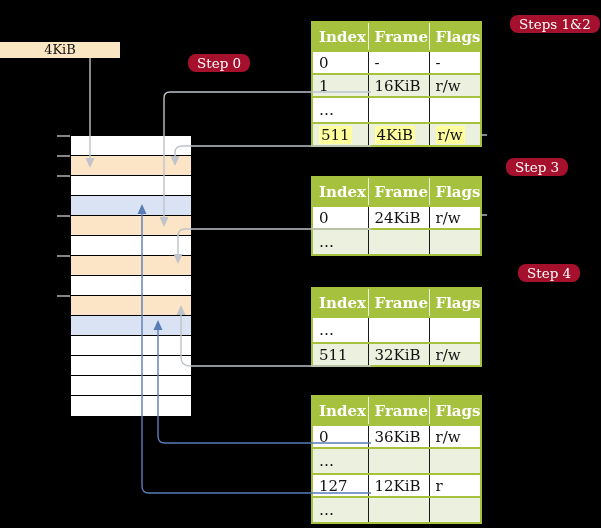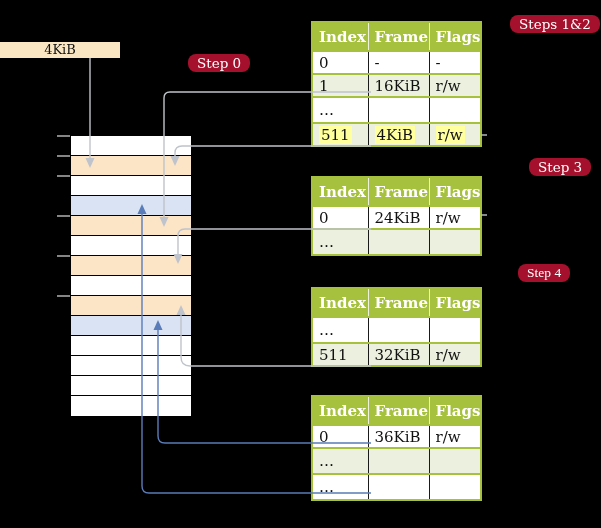--- a/index.html
+++ b/index.html
@@ -6,22 +6,22 @@
   #canvas{position:relative;width:601px;height:528px;background:#000;overflow:hidden;
           font-family:"DejaVu Serif","Liberation Serif",serif;}
   
   #freebox{position:absolute;left:0;top:42px;width:120px;height:16px;background:#fae6c3;
            color:#111;font-size:13px;line-height:16px;text-align:center;}
   
   .badge{position:absolute;background:#a5112c;color:#fff;font-size:13.5px;line-height:16px;
          padding:1px 9px;border-radius:8px;white-space:nowrap;}
   #badge-step0{left:188px;top:54px;}
   #badge-steps12{left:510px;top:15px;}
-  #badge-step3{left:529px;top:158px;text-align:center;}
-  #badge-step4{left:518px;top:264px;font-family:Liberation Serif, serif;}
+  #badge-step3{left:506px;top:158px;text-align:center;}
+  #badge-step4{left:518px;top:264px;}
   
   #stack{position:absolute;left:70px;top:135px;width:120px;height:280px;border:1px solid #000;
          box-sizing:content-box;}
   .srow{height:20px;box-sizing:border-box;border-bottom:1px solid #000;}
   .srow:last-child{border-bottom:none;}
   .srow.white{background:#ffffff;}
   .srow.wheat{background:#fce4c7;}
   .srow.blue{background:#d9e3f3;}
   .tick{position:absolute;left:57px;width:13px;height:2px;background:#858585;}
   
@@ -193,20 +193,25 @@
       <tr>
         <td>0</td>
         <td>36KiB</td>
         <td>r/w</td>
       </tr>
       <tr class="dots">
         <td>…</td>
         <td></td>
         <td></td>
       </tr>
+      <tr>
+        <td>127</td>
+        <td>12KiB</td>
+        <td>r</td>
+      </tr>
       <tr class="dots">
         <td>…</td>
         <td></td>
         <td></td>
       </tr>
     </tbody>
   </table>
 
   <svg id="overlay" viewBox="0 0 601 528" xmlns="http://www.w3.org/2000/svg">
 

